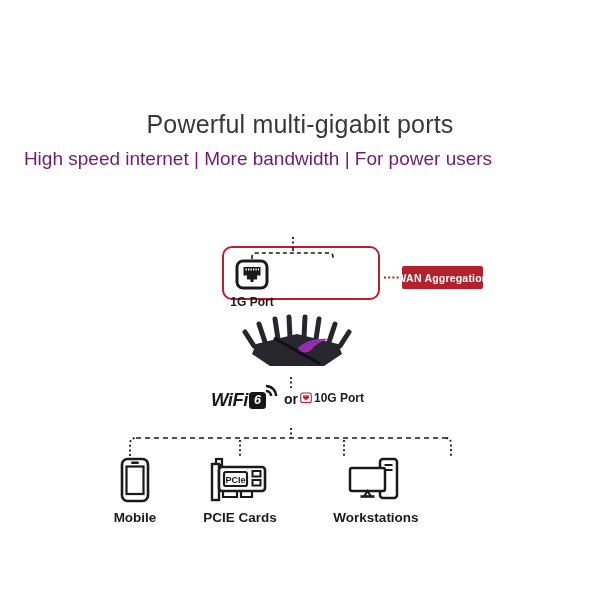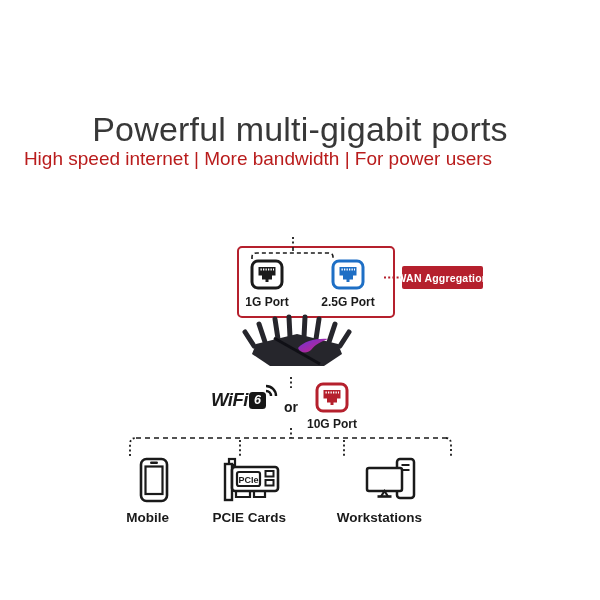--- a/index.html
+++ b/index.html
@@ -3,51 +3,51 @@
 <meta charset="utf-8">
 <style>
   :root{
     --accent-red:#b5202d; --port-black:#1a1a1a; --port-blue:#1e6fc5; --port-red:#b5202d;
     --rog-magenta:#d4207f; --rog-purple:#6a35d8; --ink:#1a1a1a;
   }
   html,body{margin:0;padding:0;background:#fff;}
   .stage{position:relative;width:600px;height:600px;background:#fff;overflow:hidden;
          font-family:"Liberation Sans",sans-serif;color:var(--ink);}
   .abs{position:absolute;}
-  .title{top:110px;left:0;width:600px;text-align:center;font-size:34px;font-weight:400;color:#383838;letter-spacing:.2px;}
-  .subtitle{top:148px;left:0;width:516px;text-align:center;font-size:19px;font-weight:400;color:#b91c1c;}
+  .title{top:110px;left:0;width:600px;text-align:center;font-size:25px;font-weight:400;color:#383838;letter-spacing:.2px;}
+  .subtitle{top:148px;left:0;width:516px;text-align:center;font-size:19px;font-weight:400;color:#701a75;}
 
   .globe{left:265px;top:186px;}
 
-  .wan-frame{left:222px;top:246px;width:158px;height:72px;border:2.5px solid var(--accent-red);
-             border-radius:5px;background:#fff;box-sizing:border-box;margin-left:15px;}
+  .wan-frame{left:222px;top:246px;width:158px;height:54px;border:2.5px solid var(--accent-red);
+             border-radius:10px;background:#fff;box-sizing:border-box;}
   .port-group{position:absolute;top:10px;width:64px;display:flex;flex-direction:column;align-items:center;gap:3px;}
   .port-group.p1{left:-4px;} .port-group.p2{left:77px;}
   .port-label{font-size:12px;font-weight:bold;color:var(--ink);white-space:nowrap;}
 
   .wan-tag{left:402px;top:266px;width:81px;height:23px;background:var(--accent-red);border-radius:2px;
            color:#fff;font-size:10.5px;font-weight:bold;display:flex;align-items:center;justify-content:center;
            letter-spacing:.2px;white-space:nowrap;}
 
   .router{left:240px;top:312px;}
 
   .wifi-logo{left:211px;top:389px;display:flex;align-items:center;position:absolute;font-style:italic;}
   .wifi-word{font-size:18.5px;font-weight:bold;letter-spacing:-.5px;}
   .wifi-genbox{position:relative;width:17px;height:17px;margin-left:1px;background:#161616;border-radius:3.5px;
                color:#fff;font-size:12.5px;font-weight:bold;display:flex;align-items:center;justify-content:center;}
   .wifi-arcs{position:absolute;right:-14px;top:-9px;}
 
-  .or-label{left:276px;top:391px;width:30px;text-align:center;font-size:14px;font-weight:bold;margin-top:8px;}
+  .or-label{left:276px;top:391px;width:30px;text-align:center;font-size:14px;font-weight:bold;}
 
-  .port10-group{left:300px;top:381px;width:64px;display:flex;flex-direction:column;align-items:center;gap:2px;position:absolute;}
+  .port10-group{left:300px;top:381px;width:64px;display:flex;flex-direction:row;align-items:center;gap:2px;position:absolute;}
 
-  .device{position:absolute;top:457px;width:92px;display:flex;flex-direction:column;align-items:flex-end;}
+  .device{position:absolute;top:457px;width:92px;display:flex;flex-direction:column;align-items:center;}
   .device .icon-slot{height:46px;display:flex;align-items:flex-end;justify-content:center;}
   .dev-label{margin-top:7px;font-size:13.5px;font-weight:bold;white-space:nowrap;}
-  .d-mobile{left:77px;} .d-pcie{left:194px;} .d-ws{left:298px;margin-left:32px;} .d-nas{left:402px;}
+  .d-mobile{left:89px;} .d-pcie{left:194px;} .d-ws{left:298px;margin-left:32px;} .d-nas{left:402px;}
 
   .connectors{left:0;top:0;pointer-events:none;}
   svg{display:block;}
 </style>
 </head>
 <body>
 
 <div class="stage">
 
   <div class="abs title">Powerful multi-gigabit ports</div>
@@ -55,28 +55,20 @@
 
 
   <div class="abs wan-frame">
     <div class="port-group p1">
       <svg width="34" height="34" viewBox="0 0 34 34">
         <rect x="2" y="3" width="30" height="27" rx="6" fill="#fff" style="stroke:var(--port-black)" stroke-width="3"></rect>
         <path d="M8.5,9 H25.5 V17.5 H22 V21.5 H18.5 V24 H15.5 V21.5 H12 V17.5 H8.5 Z" style="fill:var(--port-black)"></path>
         <line x1="10.5" y1="11.5" x2="24" y2="11.5" stroke="#fff" stroke-width="2.2" stroke-dasharray="1.3 1.2"></line>
       </svg>
       <div class="port-label">1G Port</div>
-    </div>
-    <div class="port-group p2">
-      <svg width="34" height="34" viewBox="0 0 34 34">
-        <rect x="2" y="3" width="30" height="27" rx="6" fill="#fff" style="stroke:var(--port-blue)" stroke-width="3"></rect>
-        <path d="M8.5,9 H25.5 V17.5 H22 V21.5 H18.5 V24 H15.5 V21.5 H12 V17.5 H8.5 Z" style="fill:var(--port-blue)"></path>
-        <line x1="10.5" y1="11.5" x2="24" y2="11.5" stroke="#fff" stroke-width="2.2" stroke-dasharray="1.3 1.2"></line>
-      </svg>
-      <div class="port-label">2.5G Port</div>
     </div>
   </div>
 
   <div class="abs wan-tag">WAN Aggregation</div>
 
   <div class="abs router">
     <svg width="114" height="62" viewBox="0 0 114 62">
       <defs>
         <linearGradient id="rogGrad" x1="0" y1="0" x2="1" y2="1">
           <stop offset="0" style="stop-color:var(--rog-purple)"></stop>

